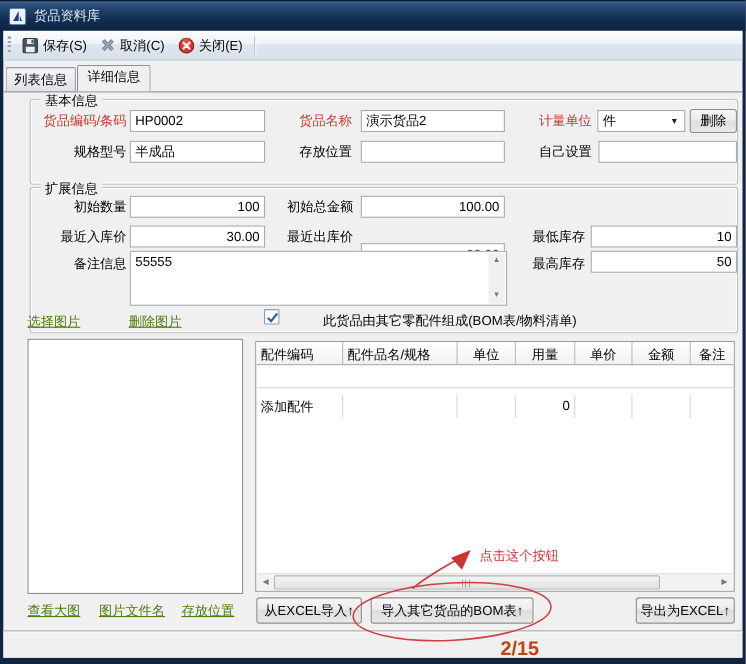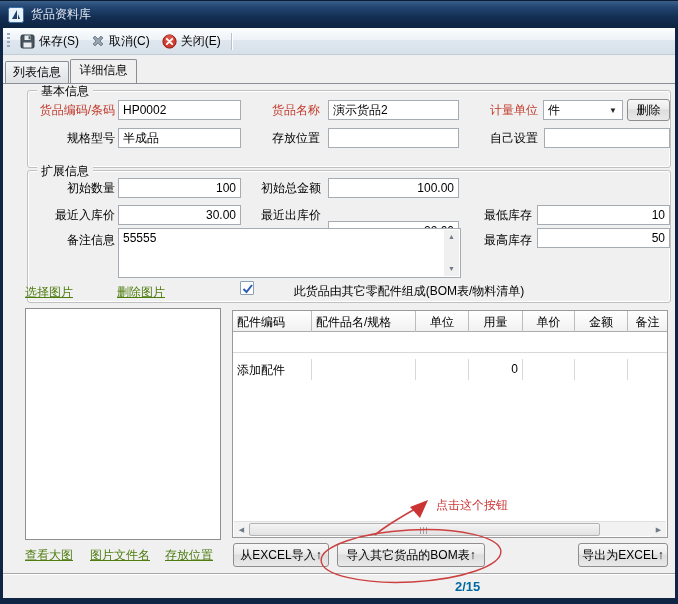--- a/index.html
+++ b/index.html
@@ -85,21 +85,21 @@
   .harrow{position:absolute;top:0;width:15px;height:15px;background:#f2f2f2;text-align:center;font-size:7px;line-height:15px;color:#6f7b86;}
   .harrow.left{left:0;}
   .harrow.right{right:0;}
   .hthumb{position:absolute;left:15px;top:1px;width:351px;height:13px;
     background:linear-gradient(180deg,#f4f4f4,#e2e2e2);border:1px solid #b4b4b4;border-radius:2px;}
   .hthumb .gripdots{position:absolute;left:50%;top:3px;width:9px;height:7px;margin-left:-5px;
     background-image:repeating-linear-gradient(90deg,#a3a3a3 0 1px,transparent 1px 3px);}
   
   .statusbar{position:absolute;left:0;top:545px;width:672px;height:25px;background:#f0f0f0;
     border-top:1px solid #a8a8a8;box-shadow:inset 0 1px 0 #ffffff;}
-  .statusbar .page{position:absolute;left:452px;top:5px;font-weight:bold;font-size:13px;color:#0369a1;}
+  .statusbar .page{position:absolute;left:452px;top:5px;font-weight:bold;font-size:18px;color:#c2410c;}
   
   .overlay{position:absolute;left:0;top:0;width:672px;height:570px;pointer-events:none;z-index:40;}
   .ann-text{position:absolute;left:433px;top:469px;color:#cc3333;font-size:12px;z-index:41;pointer-events:none;}
 </style>
 </head>
 <body>
 
 <div class="window">
 
   <div class="titlebar">

